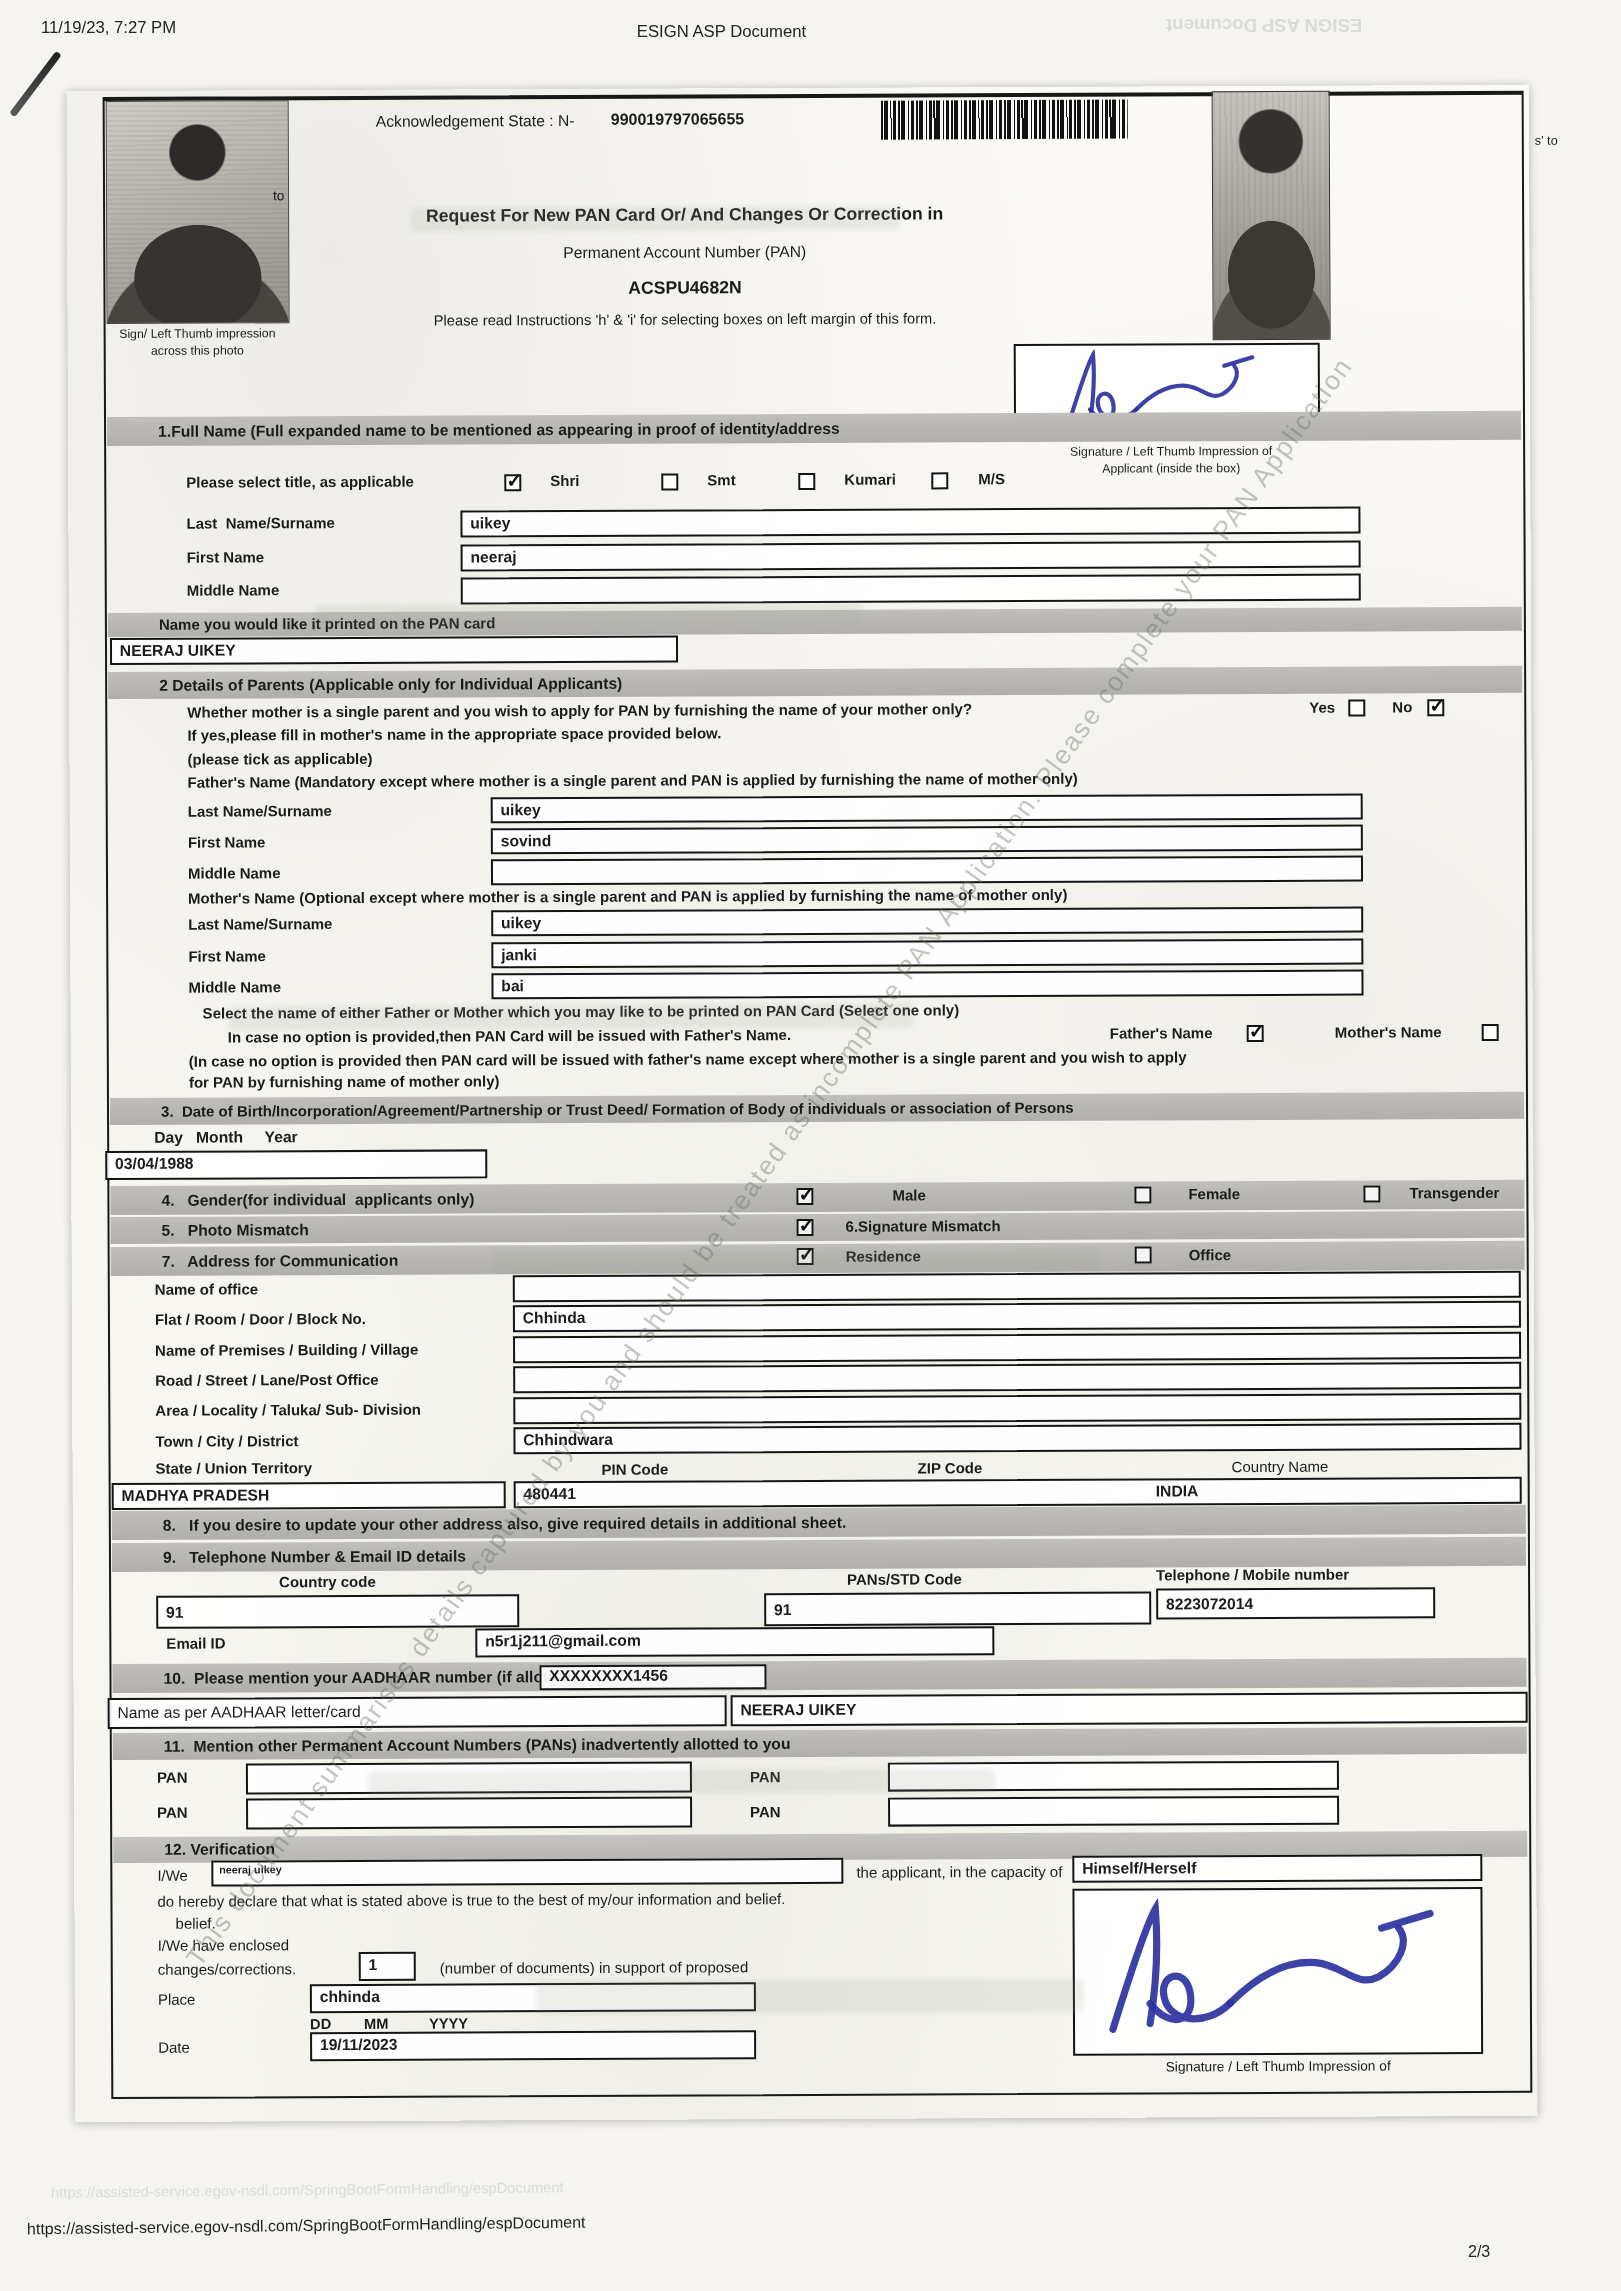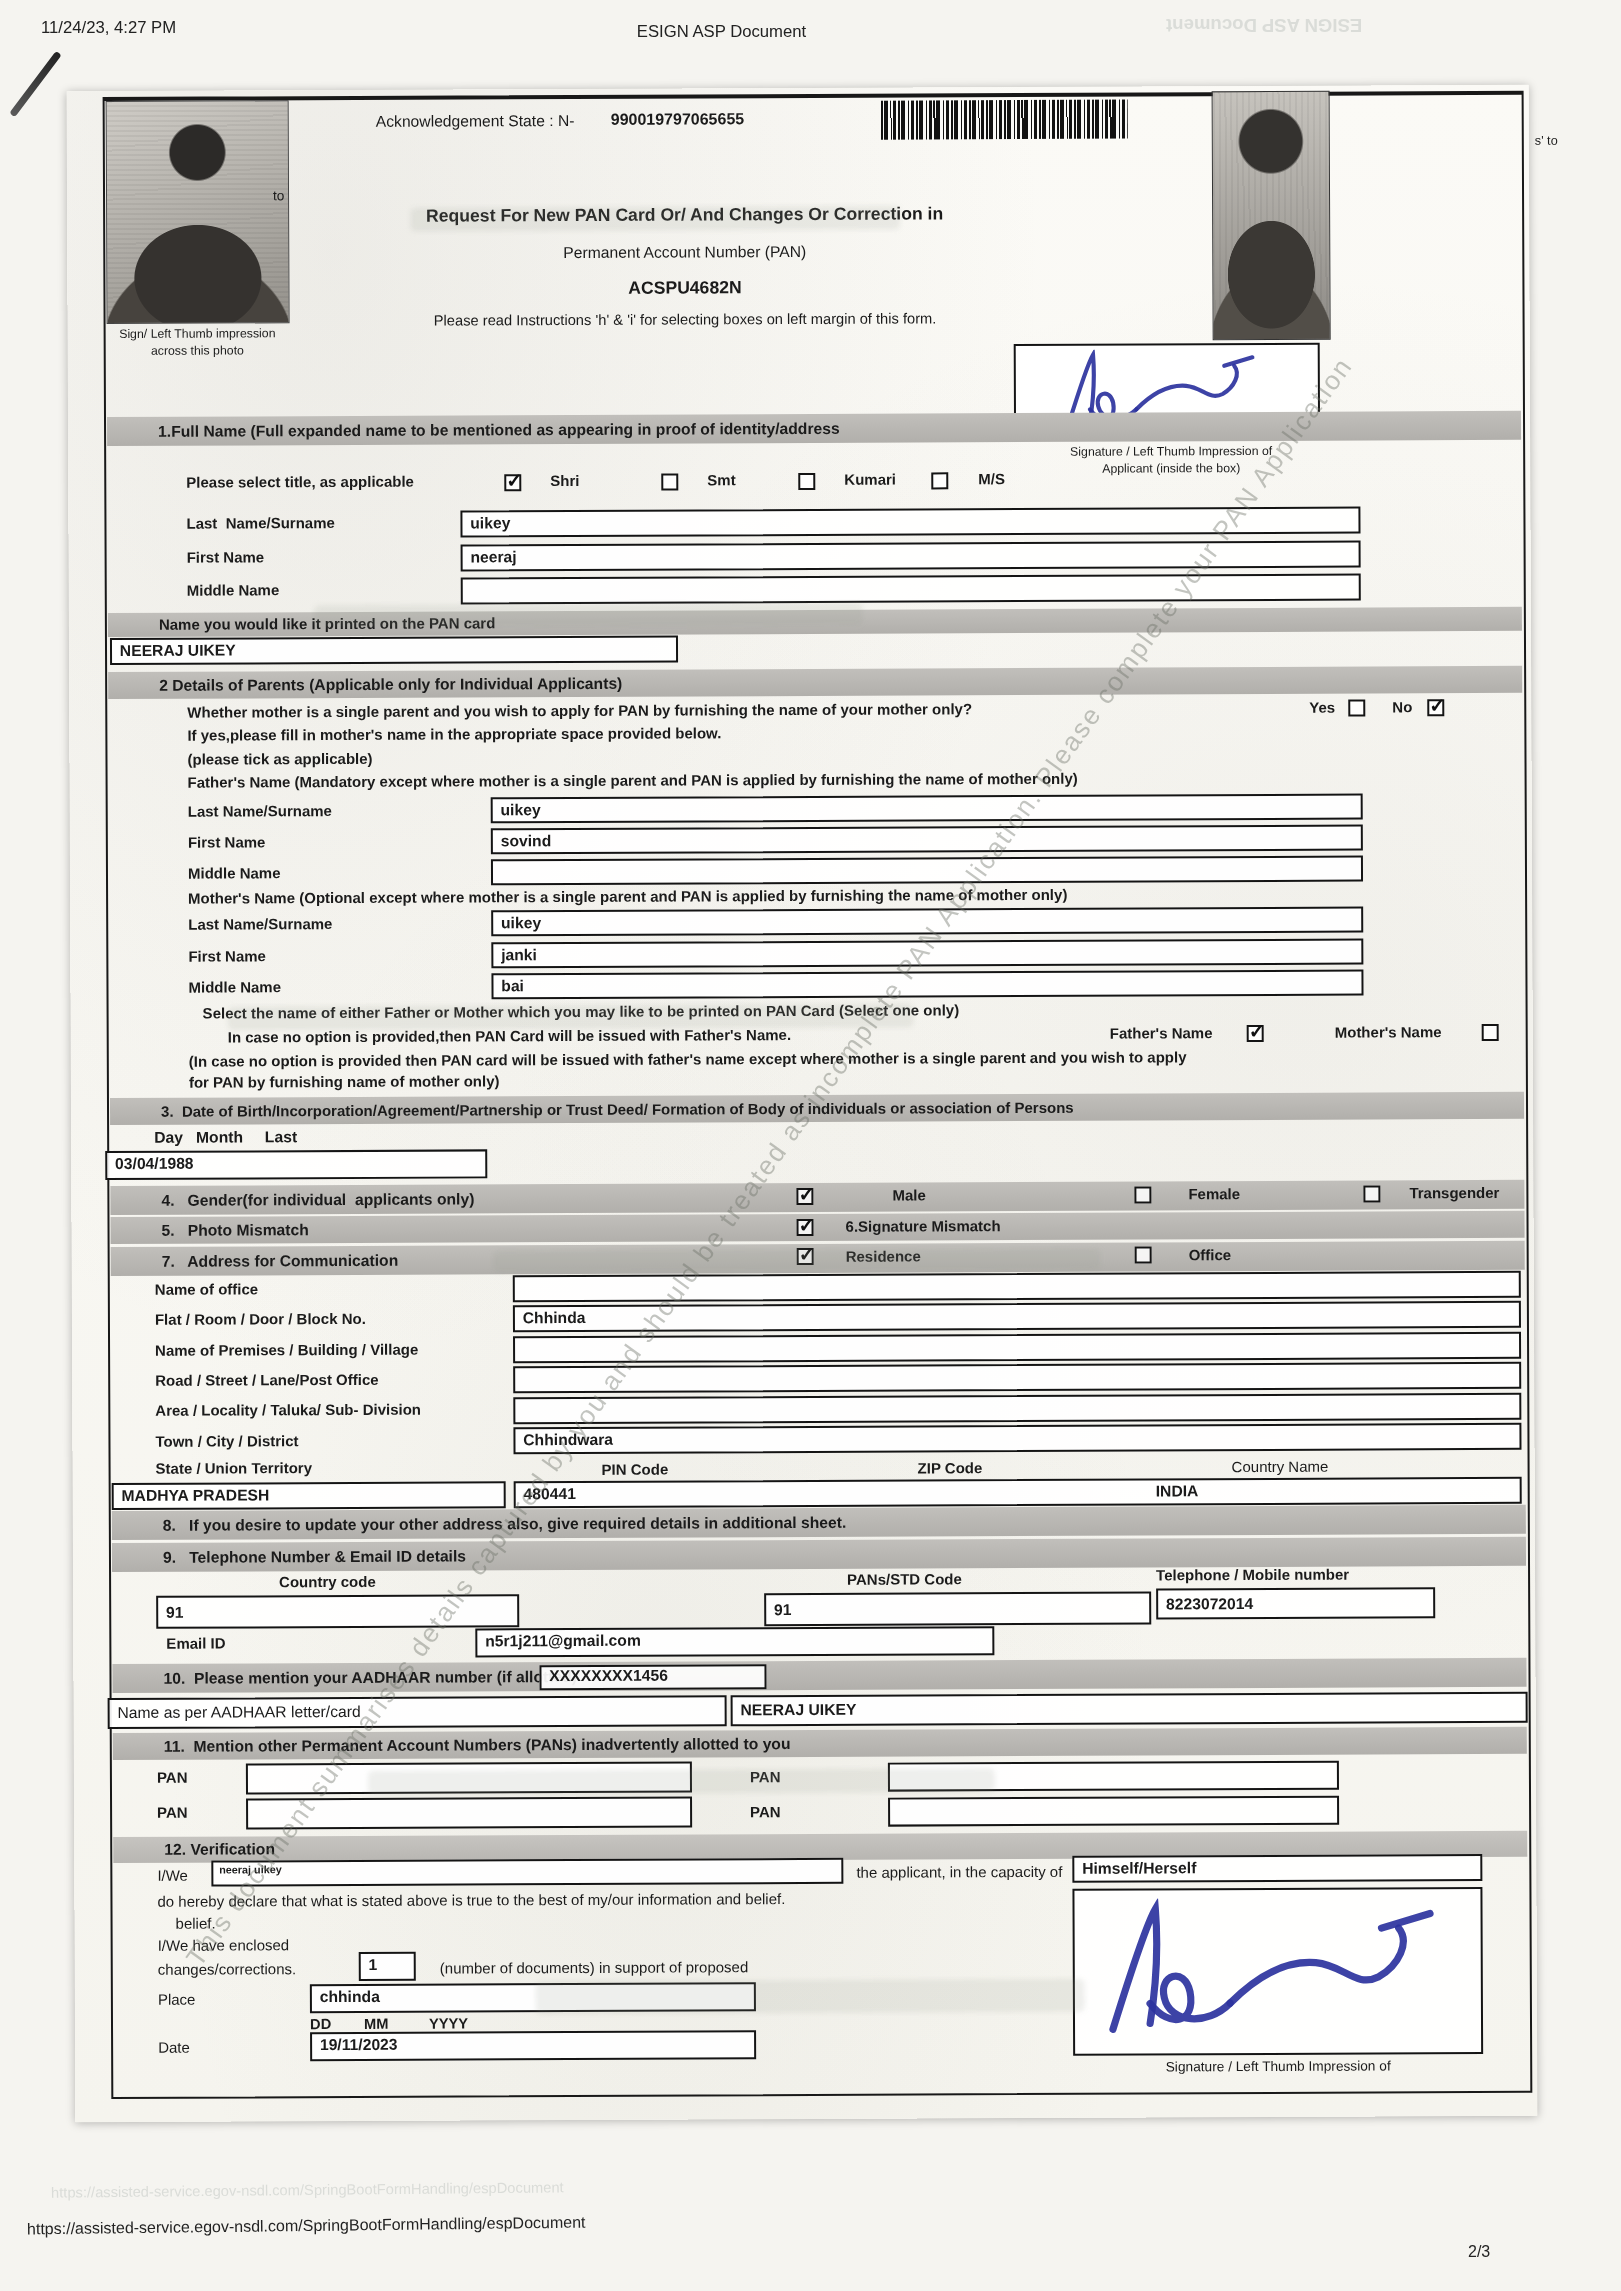--- a/index.html
+++ b/index.html
@@ -54,21 +54,21 @@
   .sig path{stroke:#2c339e;stroke-width:5;fill:none;stroke-linecap:round;opacity:.92}
   .ghost{position:absolute;color:rgba(125,138,130,.22);white-space:nowrap}
   .hdr{position:absolute;font-size:16.7px;color:#222}
   .ftr{position:absolute;font-size:16px;color:#232323}
   .pen{position:absolute;left:32px;top:45px;width:6.9px;height:78px;border-radius:4.9px;
     background:linear-gradient(#222,#5a5a5a);transform:rotate(37deg)}
 </style>
 </head>
 <body>
 
-<span class="hdr" style="left:41px;top:17.6px">11/24/23, 4:27 PM</span>
+<span class="hdr" style="left:41px;top:17.6px">11/19/23, 7:27 PM</span>
 <span class="hdr" style="left:555px;top:21.6px;width:333px;text-align:center">ESIGN ASP Document</span>
 <span class="ghost" style="left:1166px;top:13.7px;font-size:18.6px;font-weight:700;transform:scale(-1,-1)">ESIGN ASP Document</span>
 <div class="pen"></div>
 
 <div class="scan">
   <div class="frame"></div>
   <div class="wm">This document summarises details captured by you and should be treated as incomplete PAN Application. Please complete your PAN Application</div>
 
   <div class="smudge" style="left:343px;top:118px;width:490px;height:23.5px"></div>
   <div class="smudge" style="left:245px;top:515px;width:549px;height:21.6px"></div>
@@ -168,21 +168,21 @@
   <span class="cb on" style="left:1176px;top:939px"></span>
   <span class="txt" style="left:1264px;top:938px">Mother's Name</span>
   <span class="cb" style="left:1411px;top:939px"></span>
   <span class="txt" style="left:118px;top:962px">(In case no option is provided then PAN card will be issued with father's name except where mother is a single parent and you wish to apply</span>
   <span class="txt" style="left:118px;top:983px">for PAN by furnishing name of mother only)</span>
 
   <span class="cb on" style="left:41px;top:1012px"></span>
   <div class="band" style="top:1007px;height:27.4px;font-size:15px">
       <span class="bt">3.  Date of Birth/Incorporation/Agreement/Partnership or Trust Deed/ Formation of Body of individuals or association of Persons</span>
     </div>
-  <span class="txt" style="left:83px;top:1038px;font-size:15.7px">Day   Month     Last</span>
+  <span class="txt" style="left:83px;top:1038px;font-size:15.7px">Day   Month     Year</span>
   <div class="box" style="left:34px;top:1060px;width:382px;height:29px">03/04/1988</div>
 
   <span class="cb on" style="left:41px;top:1100px"></span>
   <div class="band" style="top:1095px">
       <span class="bt">4.   Gender(for individual  applicants only)</span>
     </div>
   <span class="cb on" style="left:725px;top:1100px"></span>
   <span class="txt" style="left:821px;top:1099px">Male</span>
   <span class="cb" style="left:1063px;top:1100px"></span>
   <span class="txt" style="left:1117px;top:1099px">Female</span>

